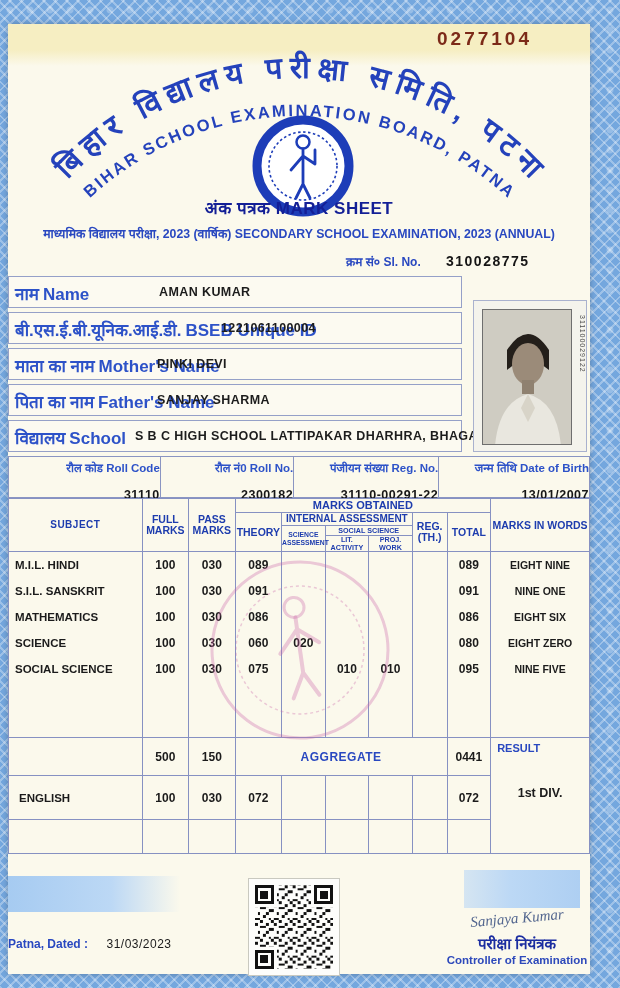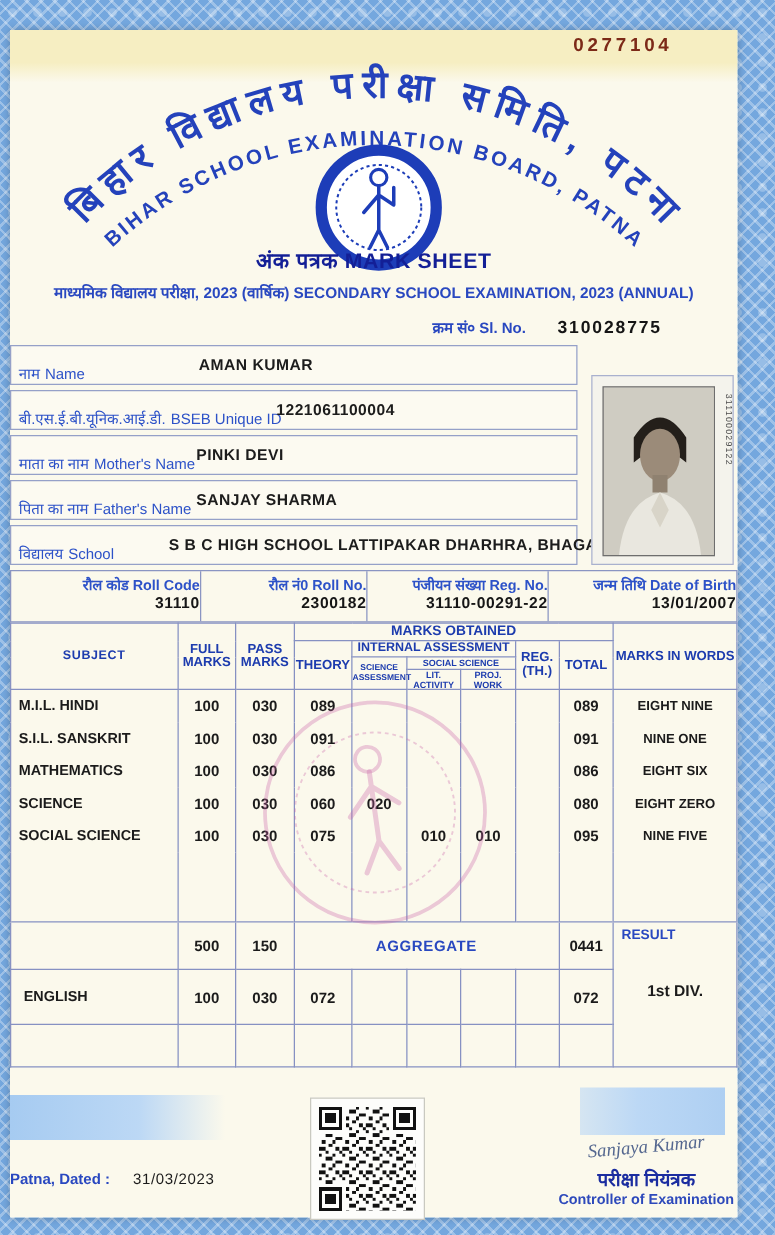--- a/index.html
+++ b/index.html
@@ -17,22 +17,22 @@
   }
 
   .doc {
     position:absolute; top:24px; left:8px; right:30px; bottom:14px;
     background:linear-gradient(180deg,#f6eec2 0,#f6eec2 26px,#fbf9ec 42px,#fbf9ec 100%);
     box-shadow:0 0 6px rgba(0,0,0,.25);
   }
 
   
   .serial {
-    position:absolute; top:4px; right:52px;
-    font-size:15px; font-weight:bold; letter-spacing:3px; color:#7c2a18;
+    position:absolute; top:4px; right:58px;
+    font-size:19px; font-weight:bold; letter-spacing:3px; color:#7c2a18;
   }
   .arch-svg { position:absolute; top:14px; left:0; }
   .arch-hi { font-size:30px; font-weight:bold; fill:#2442bb; }
   .arch-en { font-size:16.5px; font-weight:bold; fill:#2442bb; letter-spacing:.5px; }
 
   .marksheet-line {
     position:absolute; top:172px; left:0; width:100%; text-align:center;
     font-size:17px; font-weight:bold; color:#131f96; letter-spacing:.5px;
   }
   .exam-line {
@@ -41,40 +41,40 @@
   }
   .sl-row { position:absolute; top:229px; left:0; width:100%; height:18px; }
   .sl-label { position:absolute; left:338px; font-size:12px; font-weight:bold; color:#2948c0; }
   .sl-value { position:absolute; left:438px; font-size:14px; font-weight:bold; color:#151515; letter-spacing:1.5px; }
 
   
   .field-row {
     position:absolute; left:0; width:454px; height:32px;
     border:1px solid #95a0c8; background:rgba(255,255,255,.25);
   }
-  .f-label { position:absolute; left:6px; top:13px; font-size:12px; font-weight:normal; color:#2d52c8; white-space:nowrap; }
+  .f-label { position:absolute; left:6px; top:5px; font-size:17px; font-weight:bold; color:#2d52c8; white-space:nowrap; }
   .f-label .en { margin-left:4px; }
   .f-value { position:absolute; top:8px; font-size:12.5px; font-weight:bold; color:#1c1c1c; letter-spacing:.4px; white-space:nowrap; }
 
   .photo-box {
     position:absolute; left:465px; top:276px; width:114px; height:152px;
     background:#f4f3ec; border:1px solid #a9b1ce;
   }
   .photo-frame { position:absolute; left:8px; top:8px; width:90px; height:136px; border:1px solid #6e6e6e; background:#d9d6cc; overflow:hidden; }
   .photo-code {
     position:absolute; right:0px; top:14px; writing-mode:vertical-rl;
     font-size:7px; color:#4c4c4c; letter-spacing:1px;
   }
 
   
   .roll-row { position:absolute; top:432px; left:0; width:582px; height:42px; display:flex; border:1.5px solid #8a95c2; }
   .roll-cell { border-left:1px solid #8a95c2; text-align:right; padding-top:3px; }
   .roll-cell:first-child { border-left:none; }
   .roll-label { font-size:11.5px; font-weight:bold; color:#2d52c8; }
-  .roll-value { font-size:12.5px; font-weight:bold; color:#161616; margin-top:0; letter-spacing:.5px; }
+  .roll-value { font-size:12.5px; font-weight:bold; color:#161616; margin-top:13px; letter-spacing:.5px; }
   .rc1{width:26%;} .rc2{width:23%;} .rc3{width:25%;} .rc4{width:26%;}
 
   
   .marks-table { position:absolute; top:474px; left:0; width:582px; border-collapse:collapse; table-layout:fixed; z-index:2; }
   .marks-table th, .marks-table td { border:1px solid #8691c2; }
   .marks-table { border:1.5px solid #7f8abc; }
   .marks-table th { color:#1d3cae; font-weight:bold; text-align:center; vertical-align:middle; line-height:1.05; }
   .th-subject { font-size:10px; letter-spacing:.5px; }
   .th-sm { font-size:10.5px; }
   .th-mo { font-size:11px; height:14px; }

